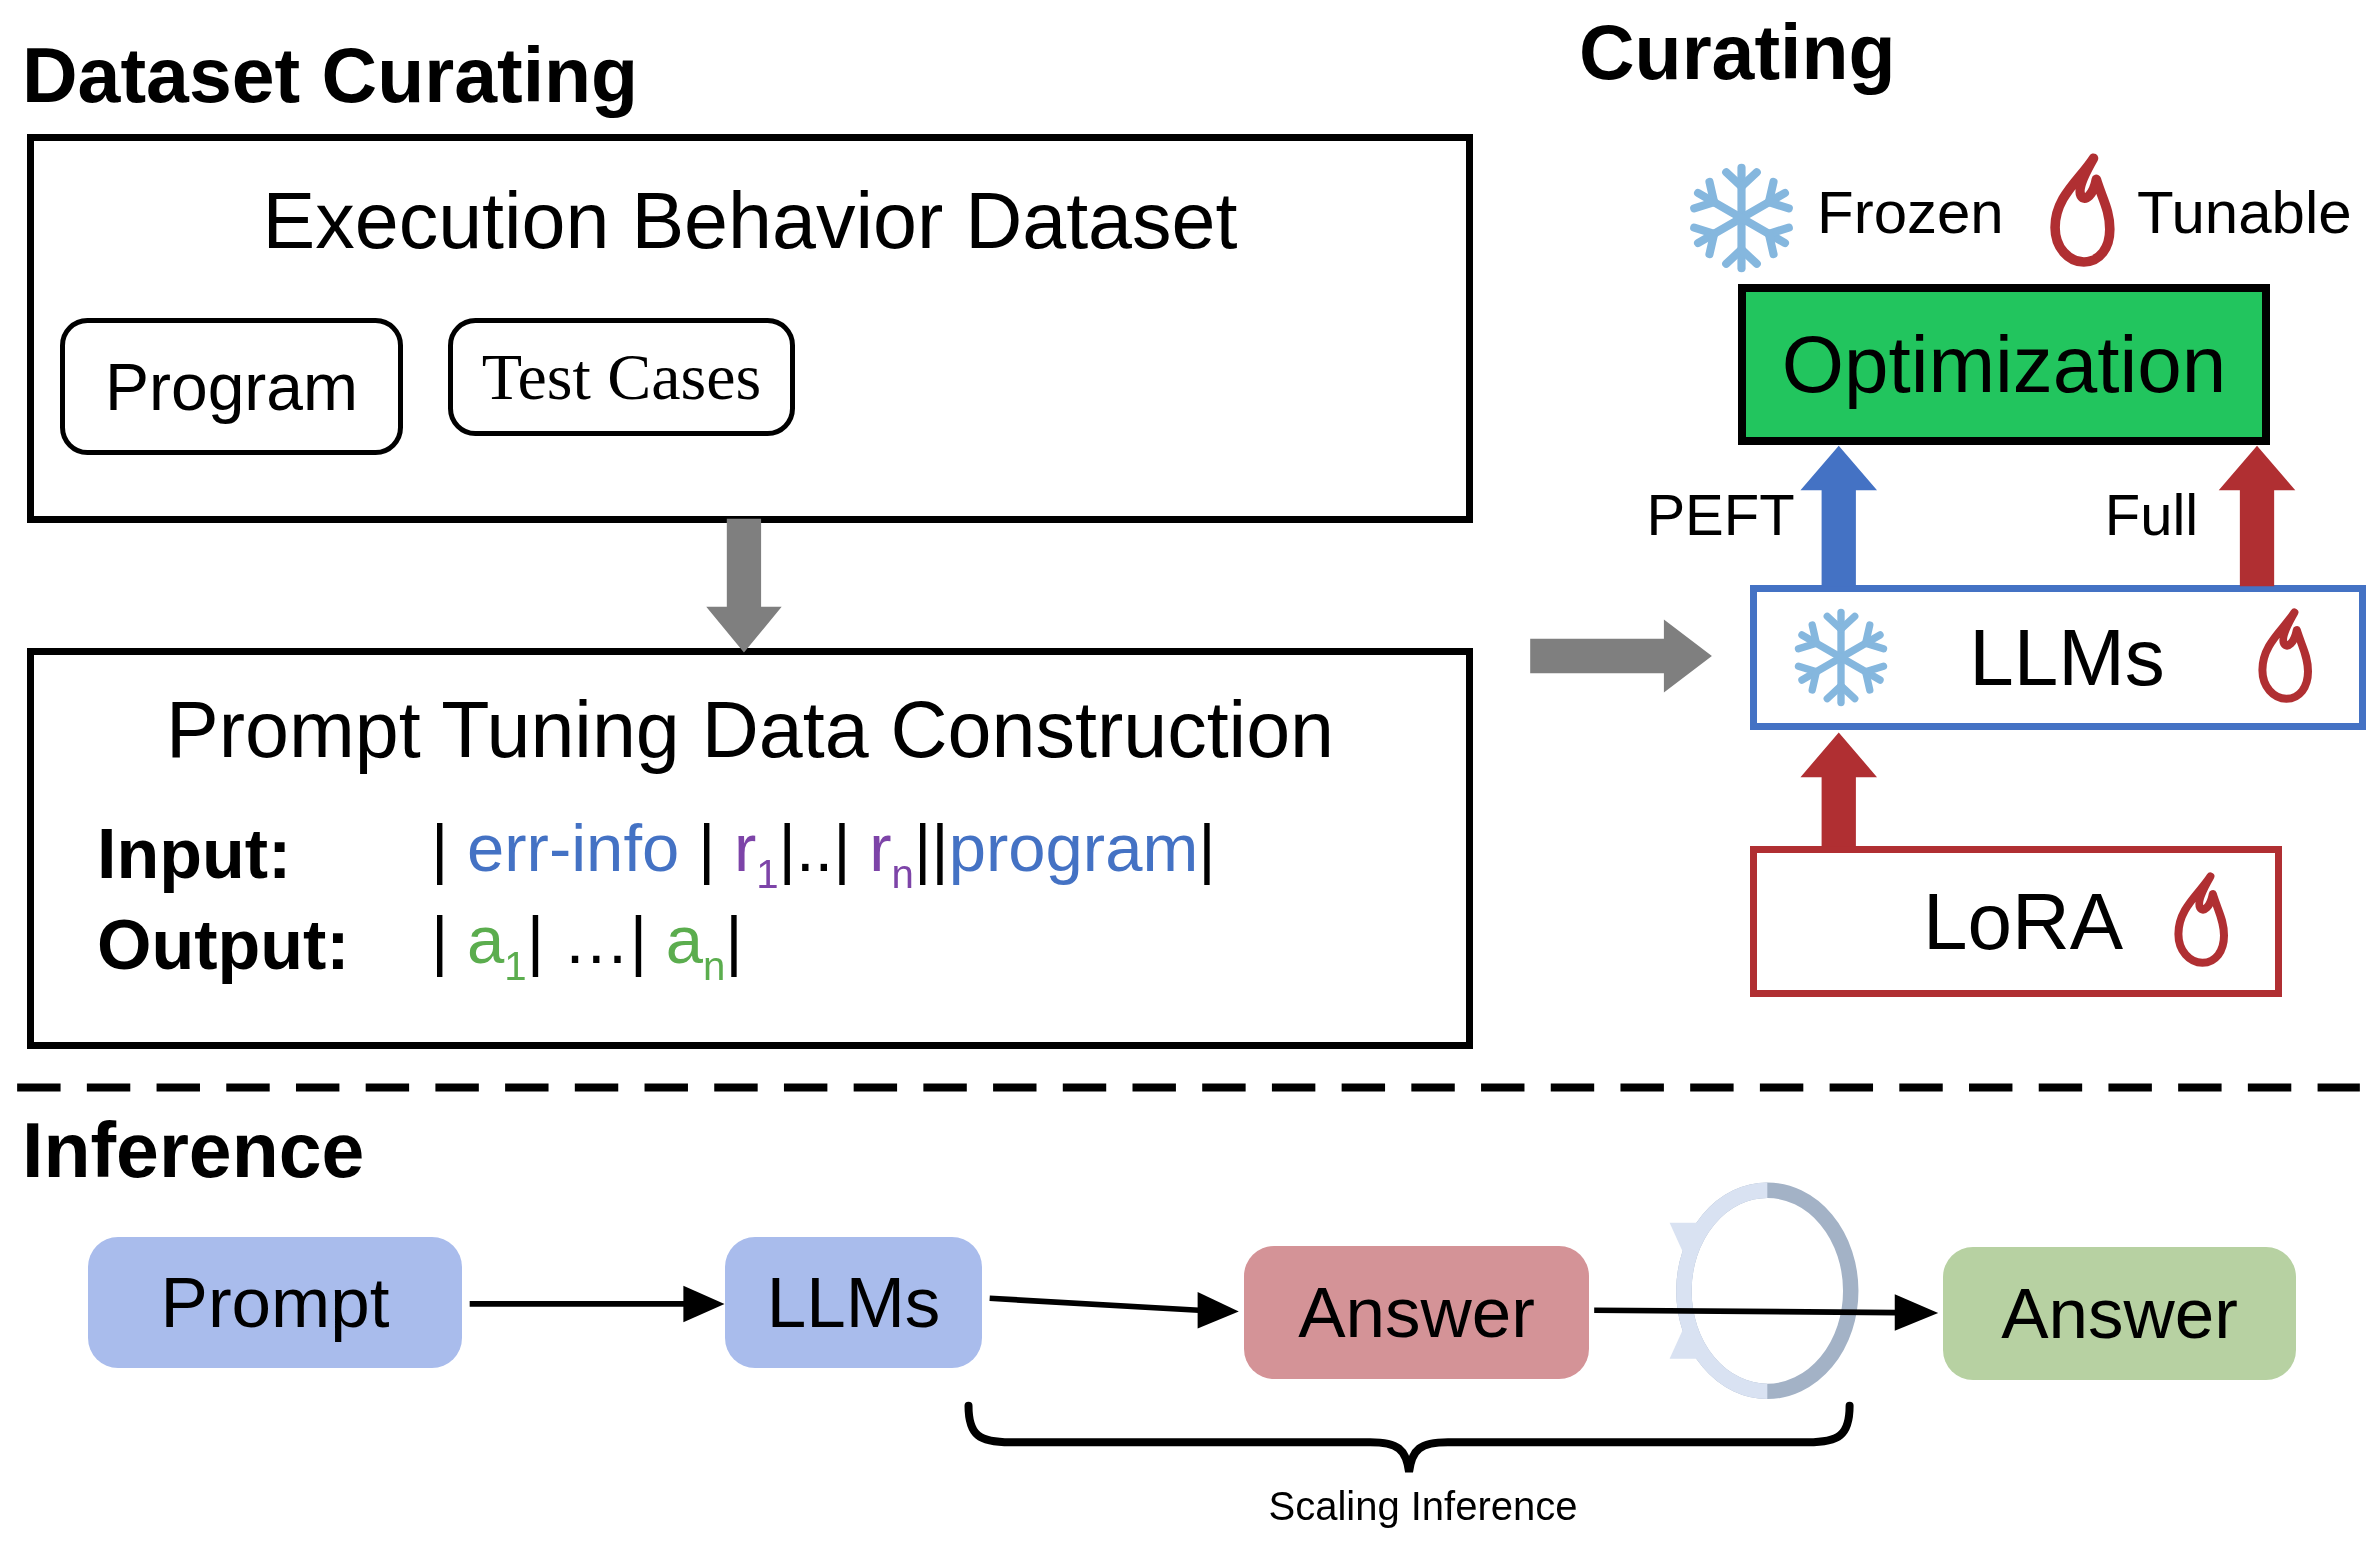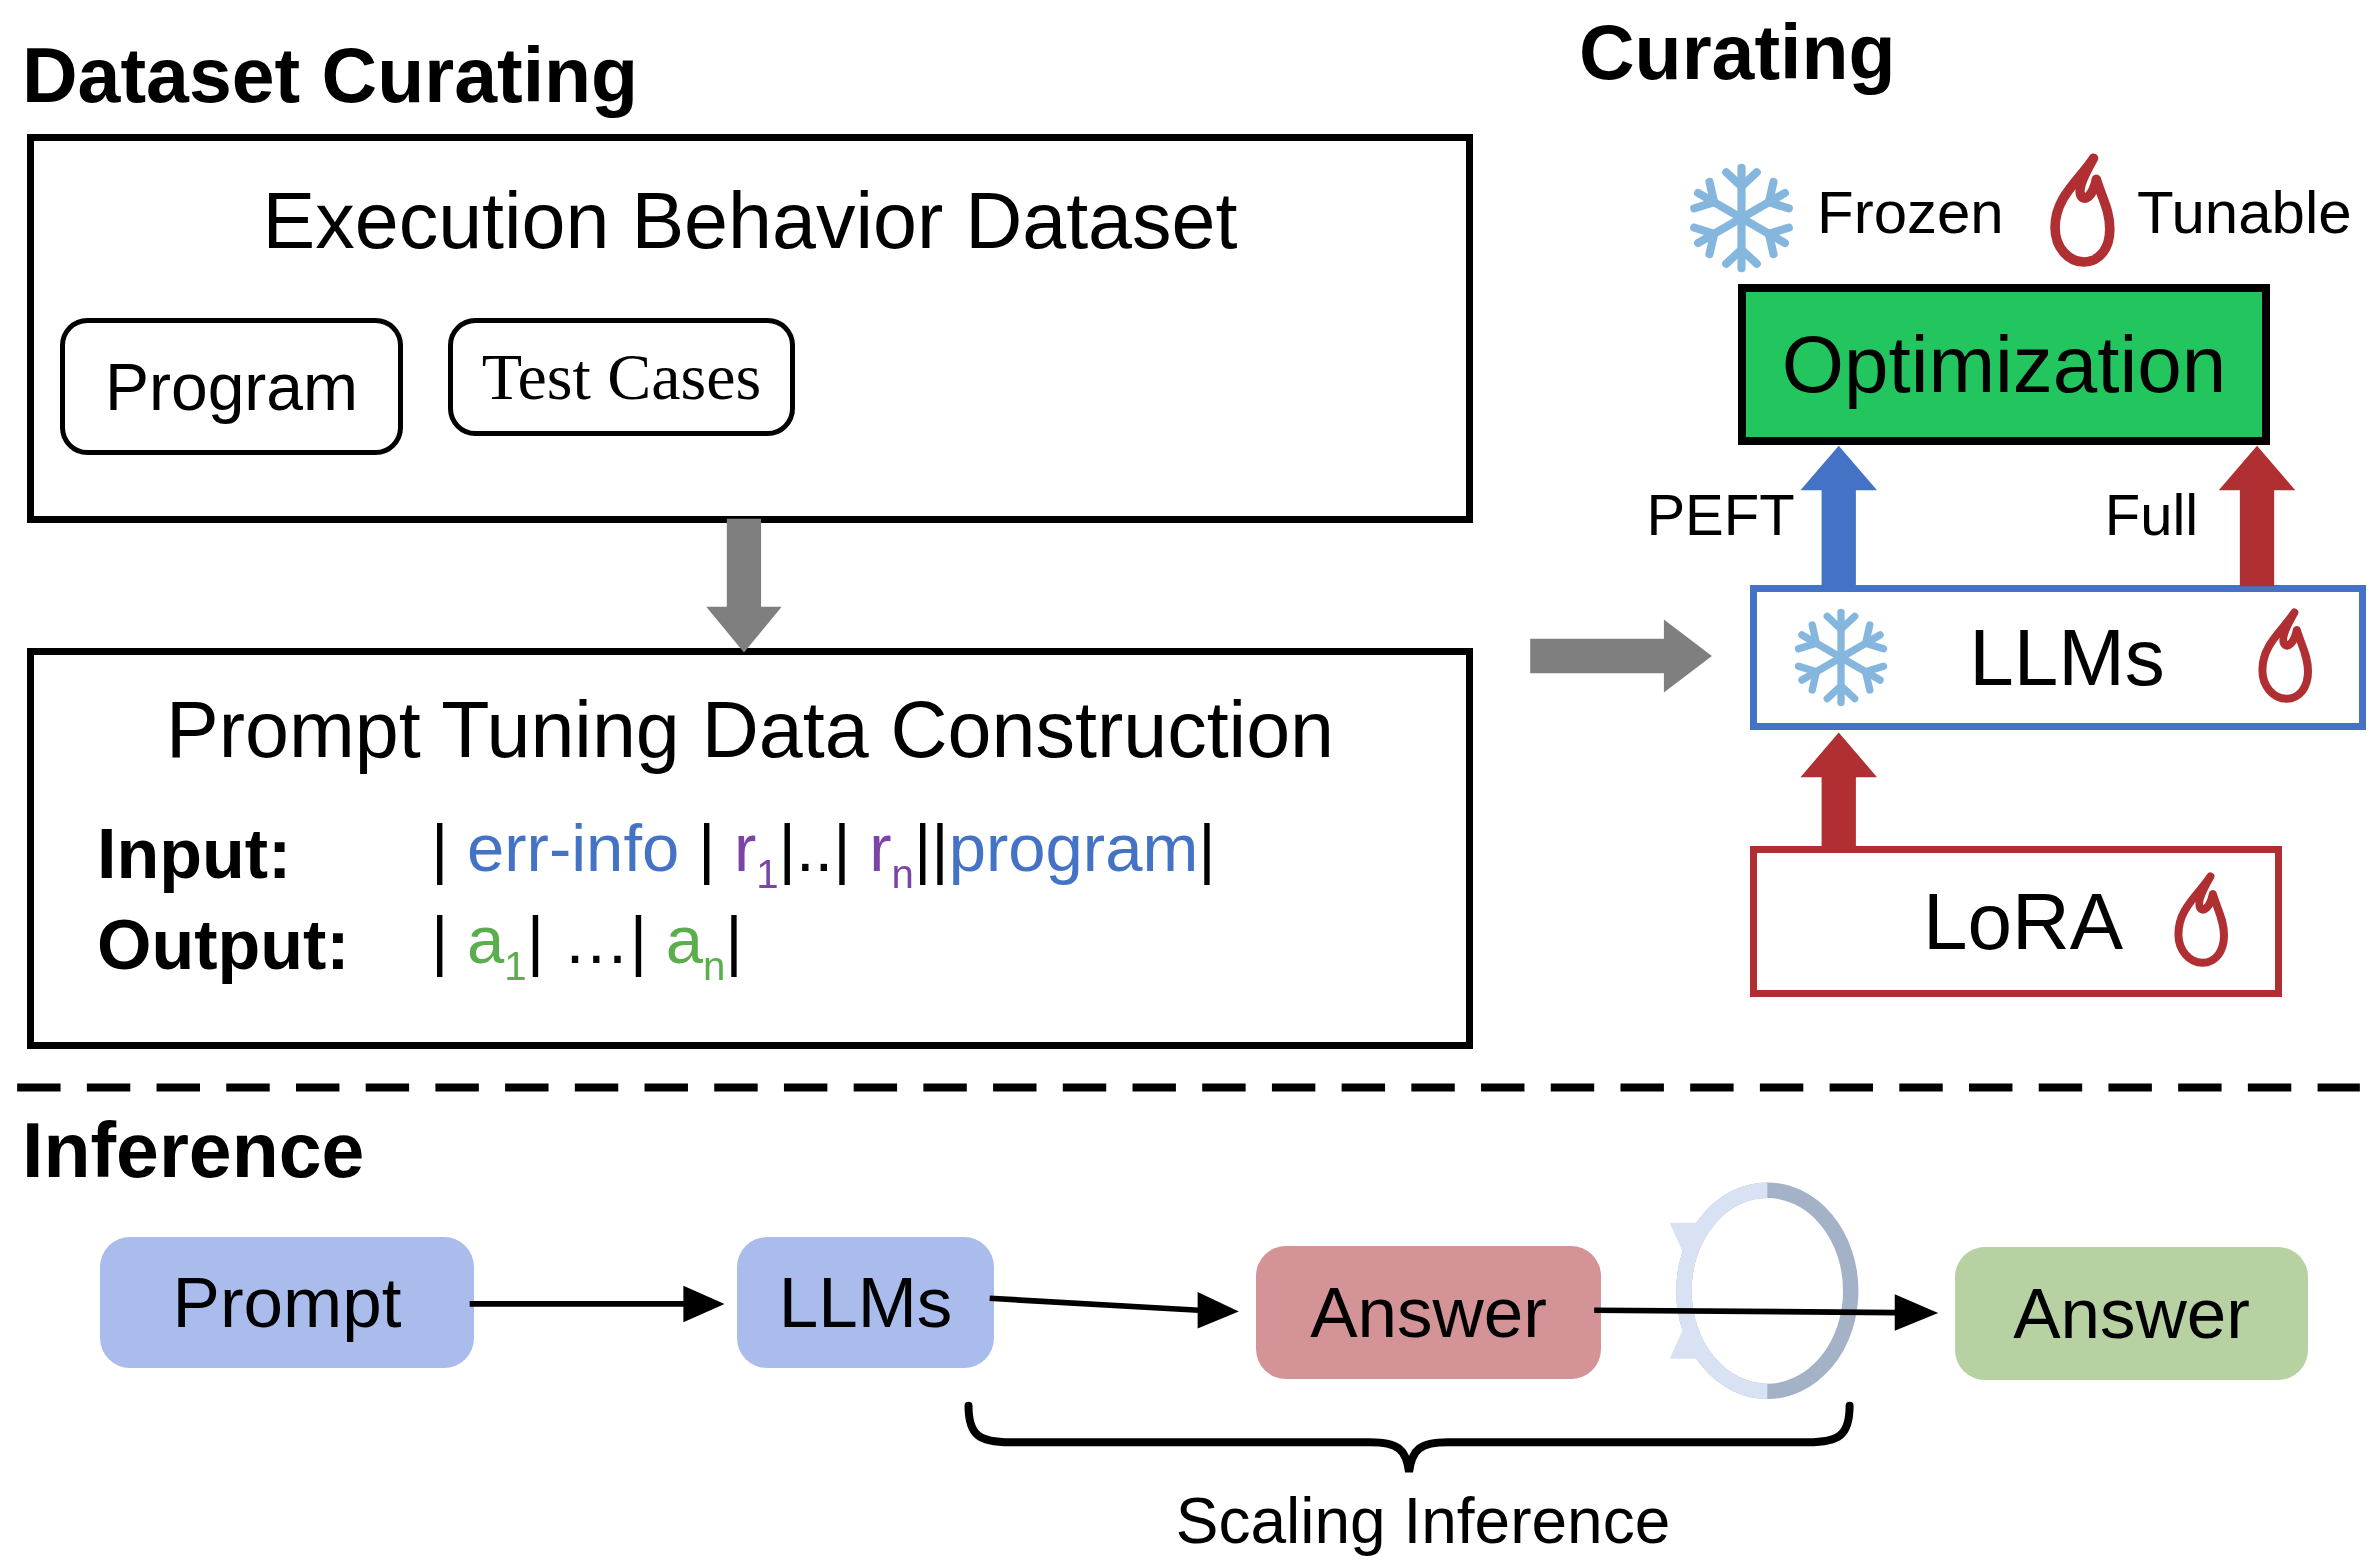--- a/index.html
+++ b/index.html
@@ -37,26 +37,26 @@
   .arrlabel{position:absolute;font-size:58px;z-index:2;text-align:center;white-space:nowrap;}
 
   .modelbox{position:absolute;background:#fff;display:flex;align-items:center;justify-content:space-between;
             padding:0 35px;font-size:80px;z-index:2;}
   .modelbox.llms{left:1750px;top:585px;width:616px;height:145px;border:7.4px solid var(--blue);}
   .modelbox.lora{left:1750px;top:846px;width:532px;height:151px;border:7.4px solid var(--red);}
   .modelbox .mlabel{flex:0 0 auto;}
   .spacer{width:94px;height:5.7px;}
 
   .infbox{position:absolute;border-radius:30px;display:flex;align-items:center;justify-content:center;
-          font-size:71px;z-index:2;margin-left:12px;}
+          font-size:71px;z-index:2;}
   .infbox.blue{background:var(--peri);}
   .infbox.pink{background:var(--pink);}
   .infbox.green{background:var(--ansgreen);}
 
-  .scaling{position:absolute;left:1080px;top:1484px;width:686px;text-align:center;font-size:64px;z-index:2;}
+  .scaling{position:absolute;left:1080px;top:1484px;width:686px;text-align:center;font-size:40px;z-index:2;}
 
   svg .ln{stroke:#000;stroke-width:10;fill:none;}
   svg .head{fill:#000;}
   svg .brace{stroke:#000;stroke-width:14;fill:none;stroke-linecap:round;}
   svg .dash{stroke:#000;stroke-width:14;stroke-dasharray:76 46;}
   svg .f-gray{fill:var(--gray);} svg .f-blue{fill:var(--blue);} svg .f-red{fill:var(--red);}
   svg .loopdark{stroke:var(--loopdark);stroke-width:27;fill:none;}
   svg .looplight{stroke:var(--looplight);stroke-width:27;fill:none;}
   svg .looplightf{fill:var(--looplight);}
   .snow{stroke:var(--snowflake);stroke-width:15;stroke-linecap:round;fill:none;}

